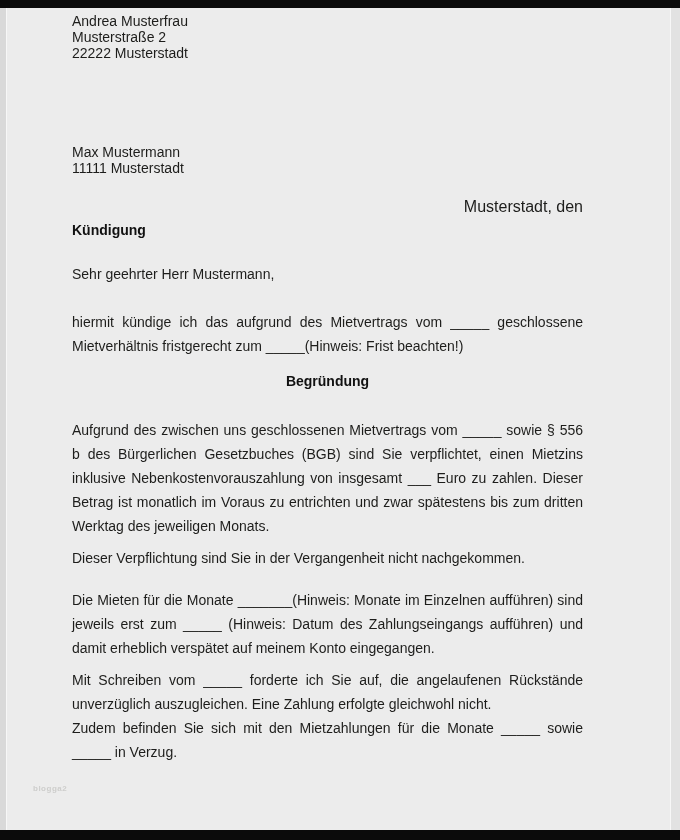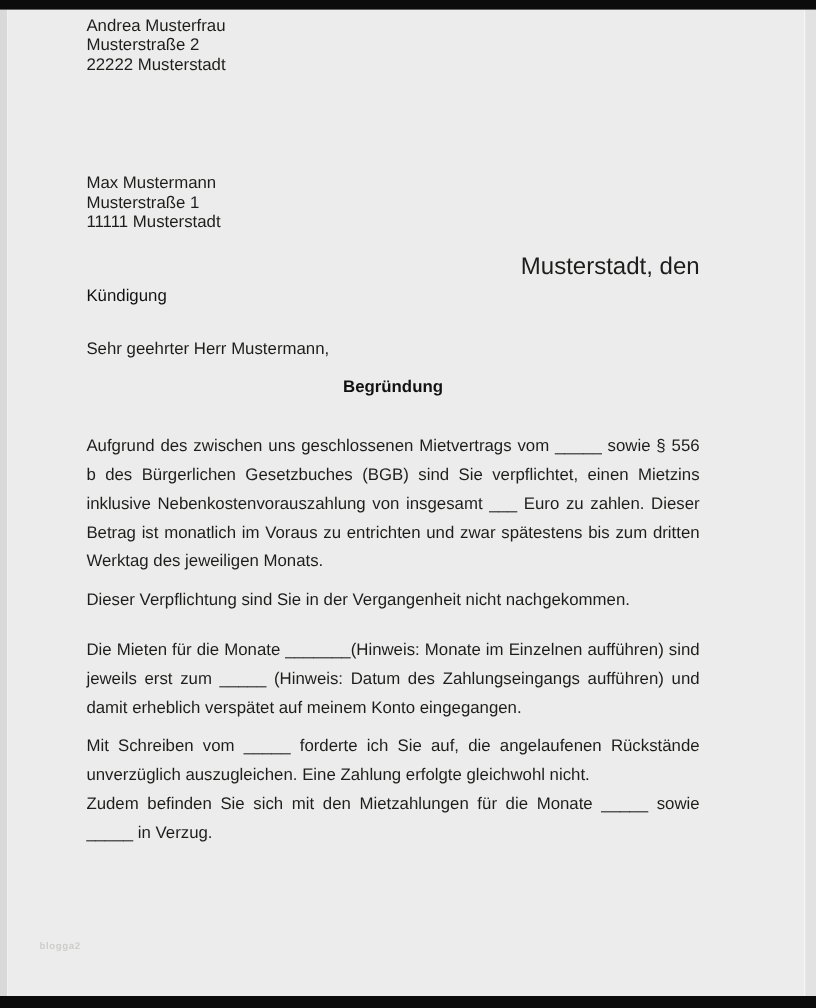--- a/index.html
+++ b/index.html
@@ -23,27 +23,27 @@
     position: absolute; top: 0; left: 0;
     box-sizing: border-box;
     width: 680px; height: 784px;
     padding: 13px 97px 0 72px;
   }
   .addr { font-size: 14px; line-height: 16px; }
   .addr div { white-space: nowrap; }
   .recipient { margin-top: 83px; }
   .dateline {
     margin-top: 22px;
-    font-size: 20px; line-height: 17px;
+    font-size: 16px; line-height: 17px;
     text-align: right;
   }
   .subject {
     margin-top: 7px;
     font-size: 14px; line-height: 17px;
-    font-weight: normal; color: #111;
+    font-weight: bold; color: #111;
   }
   .salutation {
     margin-top: 27px;
     font-size: 14px; line-height: 17px;
   }
   .para {
     margin: 0;
     font-size: 14px; line-height: 24px;
     text-align: justify;
   }
@@ -79,30 +79,30 @@
 <div class="content">
 
   <div class="addr sender">
     <div>Andrea Musterfrau</div>
     <div>Musterstraße 2</div>
     <div>22222 Musterstadt</div>
   </div>
 
   <div class="addr recipient">
     <div>Max Mustermann</div>
-    <div>Musterstraße 1</div>
     <div>11111 Musterstadt</div>
   </div>
 
   <div class="dateline">Musterstadt, den</div>
 
   <div class="subject">Kündigung</div>
 
   <div class="salutation">Sehr geehrter Herr Mustermann,</div>
 
+  <p class="para mt-intro">hiermit kündige ich das aufgrund des Mietvertrags vom _____ geschlossene Mietverhältnis fristgerecht zum _____(Hinweis: Frist beachten!)</p>
 
   <div class="section-heading">Begründung</div>
 
   <p class="para mt-a">Aufgrund des zwischen uns geschlossenen Mietvertrags vom _____ sowie § 556 b des Bürgerlichen Gesetzbuches (BGB) sind Sie verpflichtet, einen Mietzins inklusive Nebenkostenvorauszahlung von insgesamt ___ Euro zu zahlen. Dieser Betrag ist monatlich im Voraus zu entrichten und zwar spätestens bis zum dritten Werktag des jeweiligen Monats.</p>
 
   <p class="para mt-b">Dieser Verpflichtung sind Sie in der Vergangenheit nicht nachgekommen.</p>
 
   <p class="para mt-c">Die Mieten für die Monate _______(Hinweis: Monate im Einzelnen aufführen) sind jeweils erst zum _____ (Hinweis: Datum des Zahlungseingangs aufführen) und damit erheblich verspätet auf meinem Konto eingegangen.</p>
 
   <p class="para mt-b">Mit Schreiben vom _____ forderte ich Sie auf, die angelaufenen Rückstände unverzüglich auszugleichen. Eine Zahlung erfolgte gleichwohl nicht.</p>

